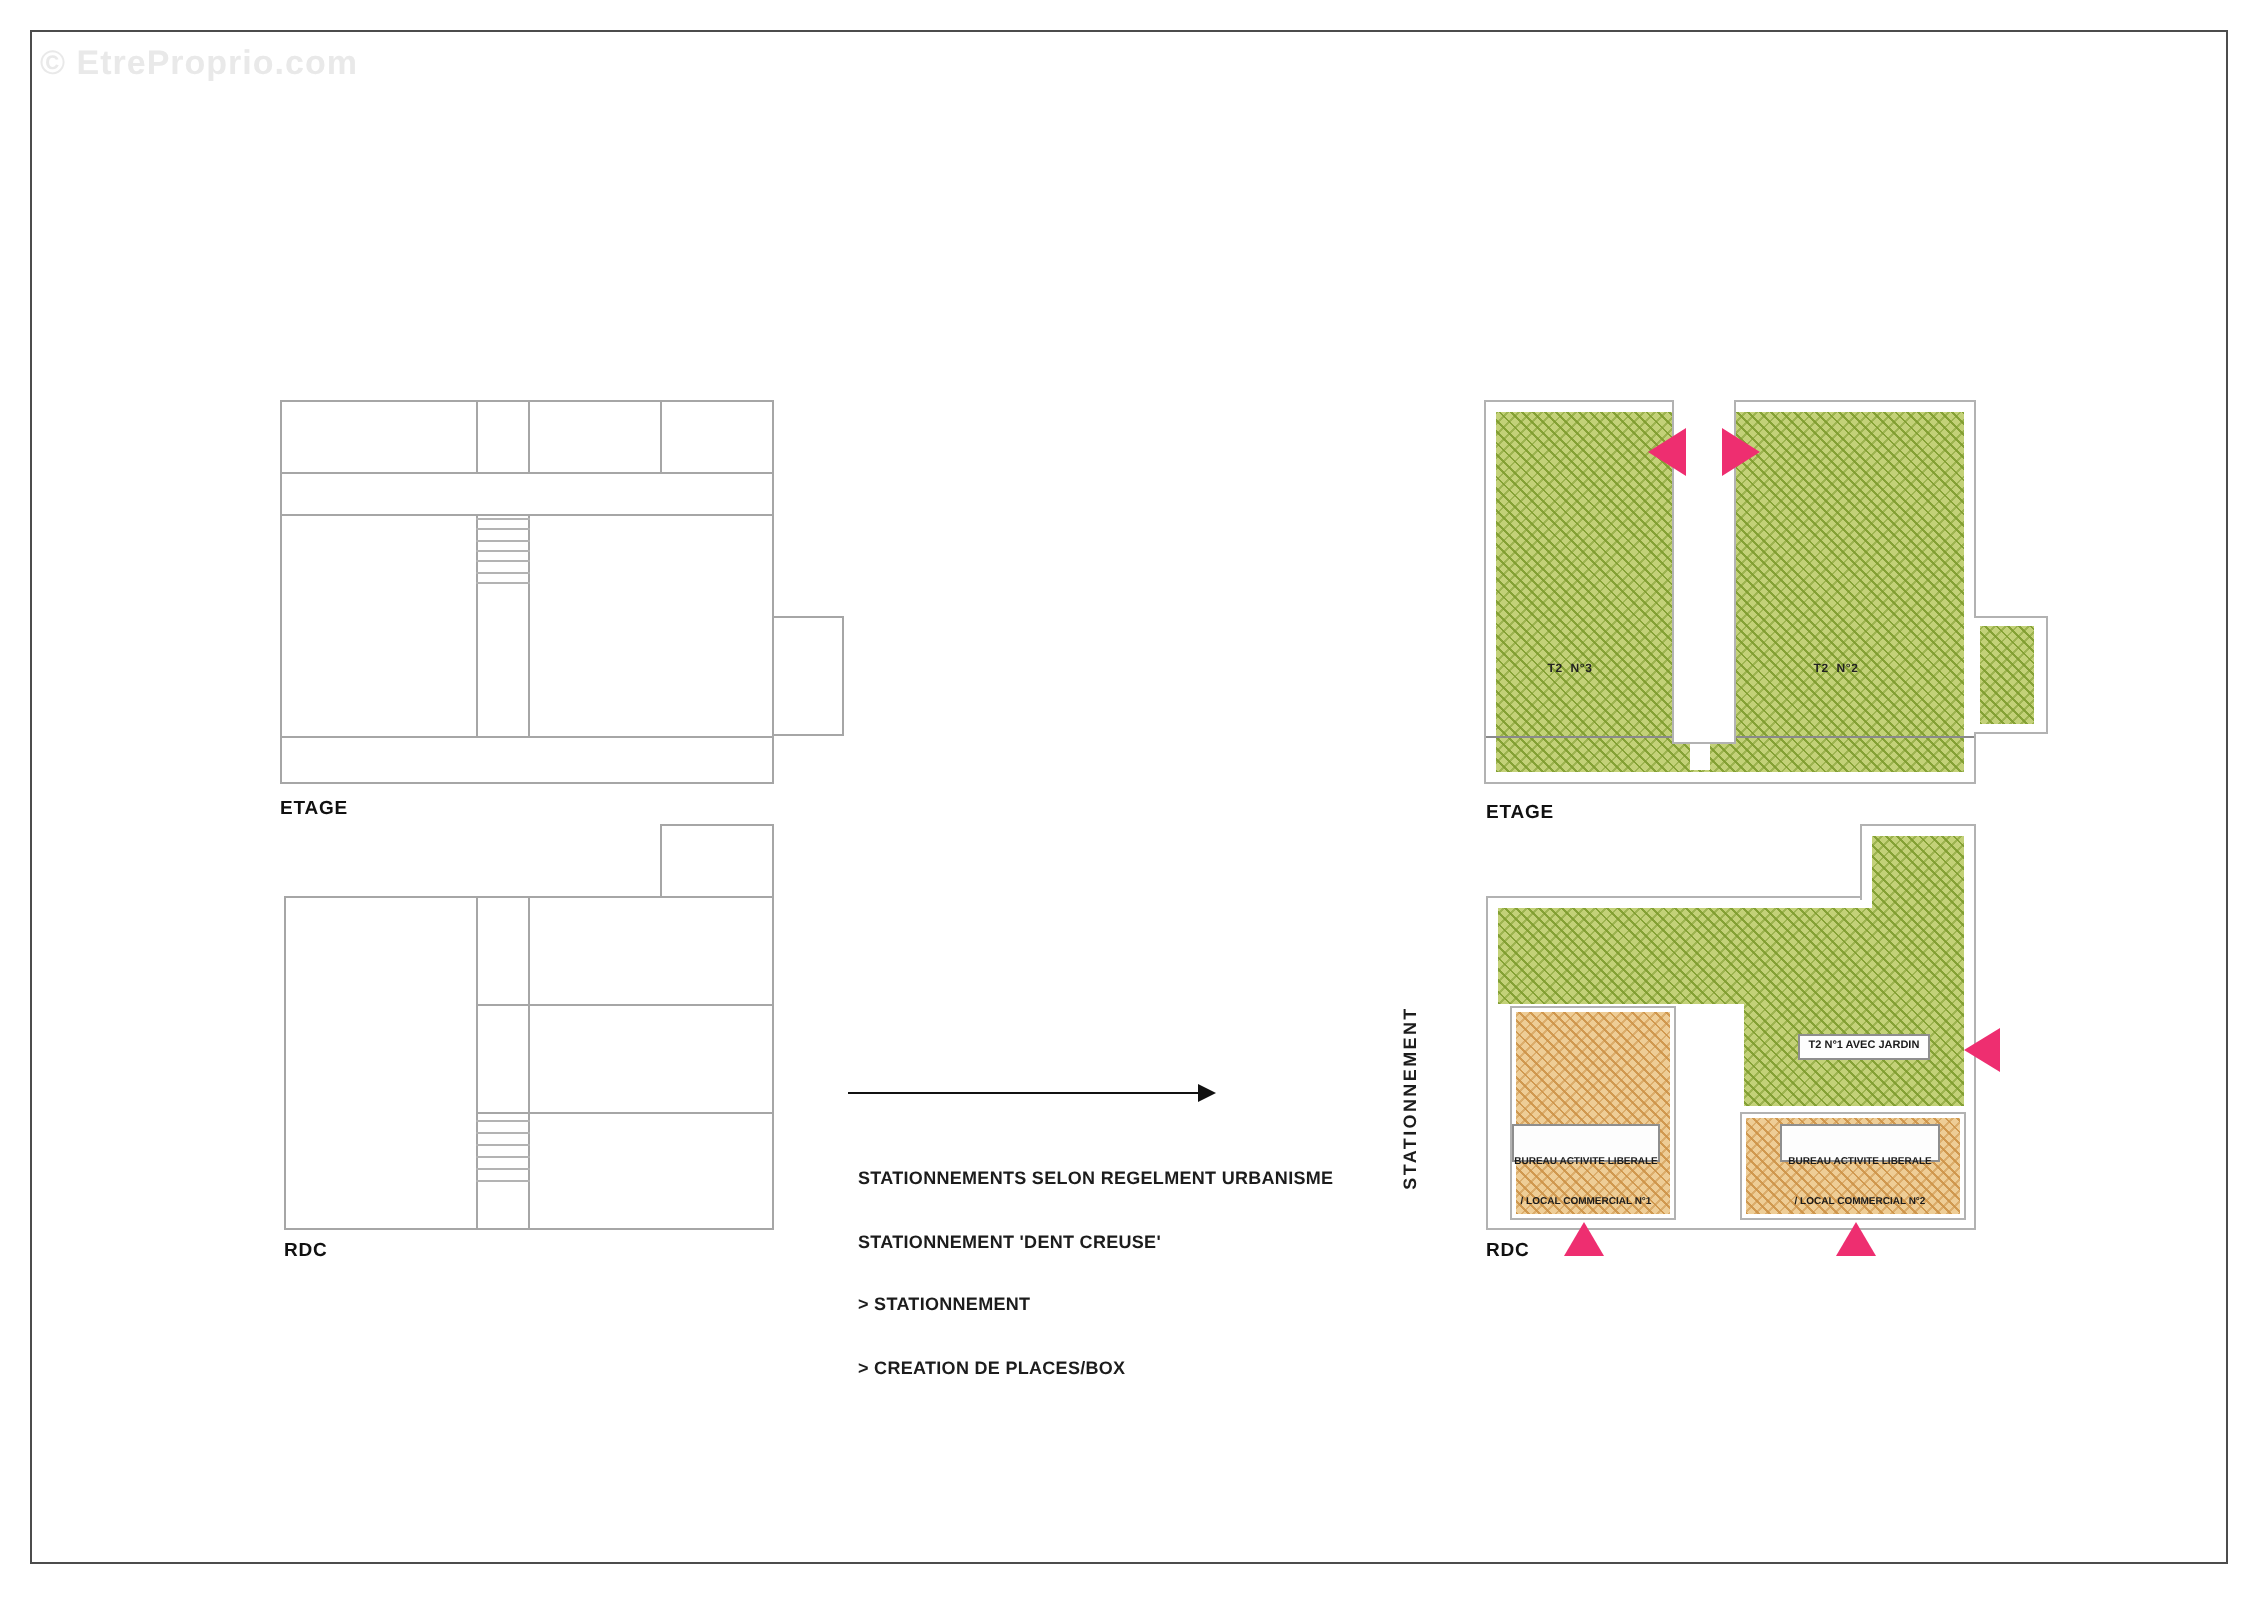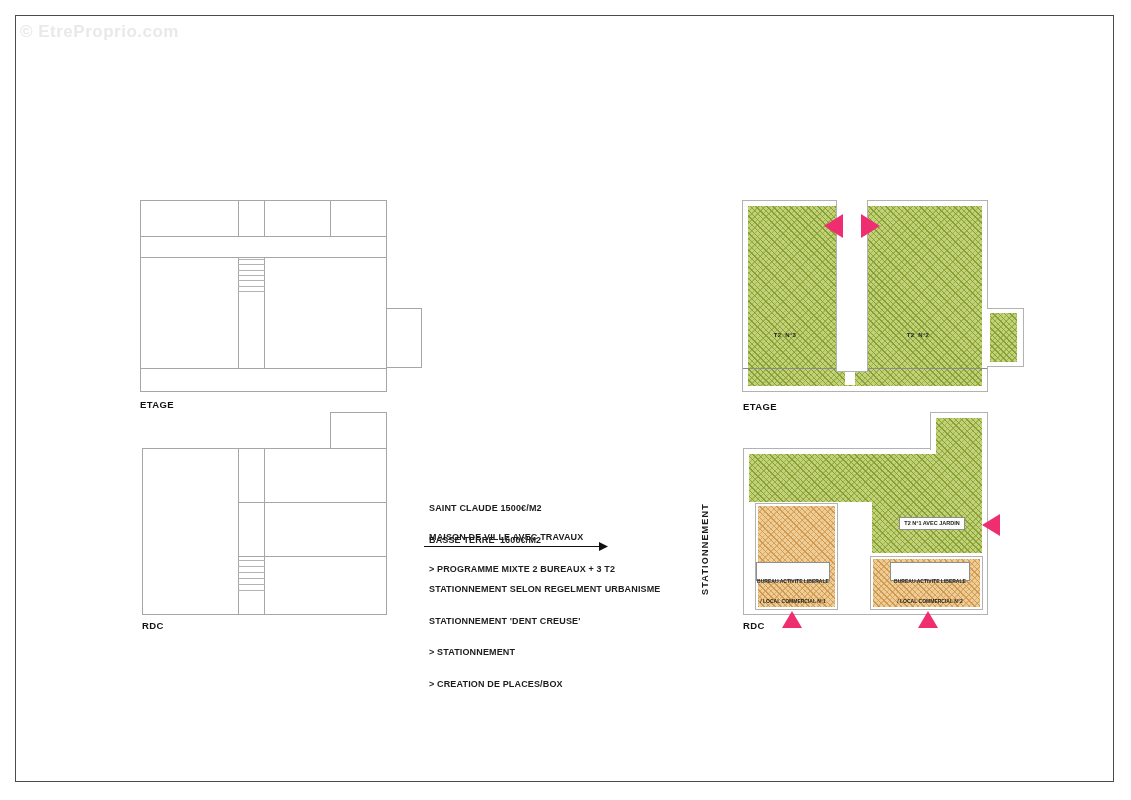--- a/index.html
+++ b/index.html
@@ -82,32 +82,24 @@
     <div class="abs oline" style="left:96px; top:144px; width:149px; height:1px;"></div>
     <div class="abs stair" style="left:96px; top:148px; width:27px;"></div>
     <div class="abs stair" style="left:96px; top:154px; width:27px;"></div>
     <div class="abs stair" style="left:96px; top:160px; width:27px;"></div>
     <div class="abs stair" style="left:96px; top:166px; width:27px;"></div>
     <div class="abs stair" style="left:96px; top:172px; width:27px;"></div>
     <div class="abs stair" style="left:96px; top:178px; width:27px;"></div>
   </div>
   <div class="abs plan-label" style="left:142px; top:620px;">RDC</div>
 
-  <div class="abs note" style="left:429px; top:482px;">
-    <div>SAINT CLAUDE 1500€/M2</div>
-    <div>BASSE TERRE  1600€/M2</div>
-  </div>
-  <div class="abs note" style="left:429px; top:511px;">
-    <div>MAISON DE VILLE AVEC TRAVAUX</div>
-    <div>&gt; PROGRAMME MIXTE 2 BUREAUX + 3 T2</div>
-  </div>
   <div class="abs arrow-line" style="left:424px; top:546px; width:176px;"></div>
   <div class="abs tri tri-right" style="left:599px; top:542px; width:9px; height:9px; background:#111;"></div>
   <div class="abs note" style="left:429px; top:563px;">
-    <div>STATIONNEMENT SELON REGELMENT URBANISME</div>
+    <div>STATIONNEMENTS SELON REGELMENT URBANISME</div>
     <div>STATIONNEMENT 'DENT CREUSE'</div>
     <div>&gt; STATIONNEMENT</div>
     <div>&gt; CREATION DE PLACES/BOX</div>
   </div>
   <div class="abs vtext" style="left:705px; top:549px;">STATIONNEMENT</div>
 
   <div class="abs" style="left:742px; top:200px; width:282px; height:192px;">
     <div class="abs cbox" style="left:0; top:0; width:246px; height:192px;"></div>
     <div class="abs hatch-green" style="left:6px; top:6px; width:234px; height:180px;"></div>
     <div class="abs" style="left:1px; top:168px; width:244px; height:1px; background:#8a8a8a;"></div>

